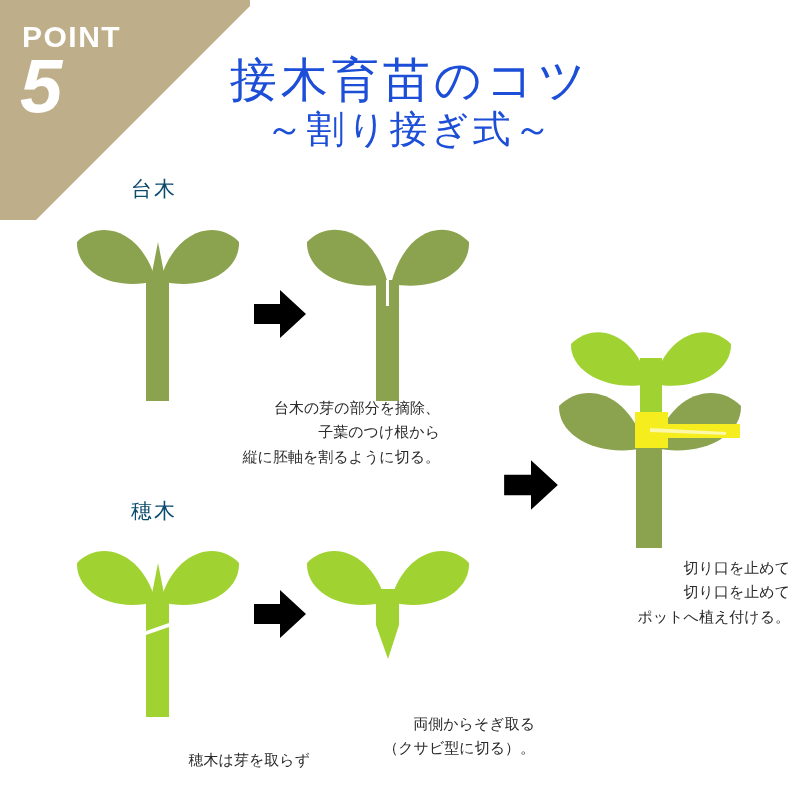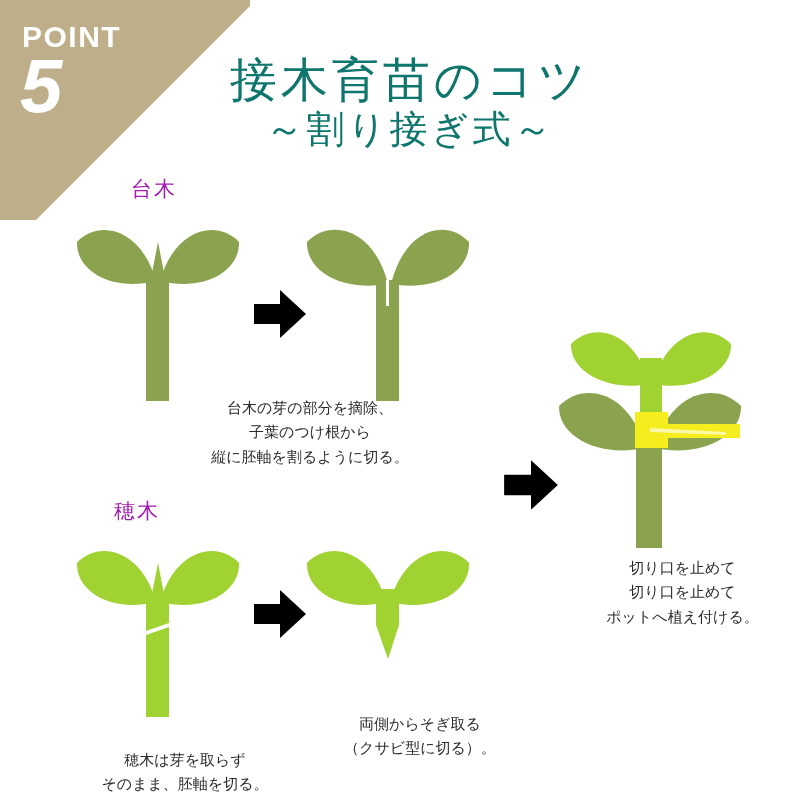--- a/index.html
+++ b/index.html
@@ -48,57 +48,57 @@
     font-style: italic;
   }
 
   
   .title-block {
     position: absolute;
     left: 190px;
     top: 52px;
     width: 440px;
     text-align: center;
-    color: #0f766e;
+    color: #1d4ed8;
     font-family: "DejaVu Serif", "Liberation Serif", serif;
     line-height: 1.18;
   }
   .title-line-1 {
     font-size: 47px;
     letter-spacing: 4px;
   }
   .title-line-2 {
     font-size: 38px;
     letter-spacing: 3px;
   }
 
   
   .section-label {
     position: absolute;
-    color: #a21caf;
+    color: #0c4a6e;
     font-size: 21px;
     letter-spacing: 2px;
     white-space: nowrap;
   }
   #label-rootstock { left: 131px; top: 175px; }
-  #label-scion     { left: 114px; top: 497px; }
+  #label-scion     { left: 131px; top: 497px; }
 
   
   .plant { position: absolute; }
 
   
   .arrow { position: absolute; }
 
   
   .caption {
     position: absolute;
     color: #2b2b2b;
     font-size: 15px;
     line-height: 1.62;
-    text-align: center;
+    text-align: right;
     white-space: nowrap;
   }
   #caption-rootstock { left: 180px; top: 396px; width: 260px; }
   #caption-scion     { left: 60px;  top: 712px; width: 250px; margin-top: 36px; }
   #caption-wedge     { left: 305px; top: 712px; width: 230px; font-family: Liberation Serif, serif; }
   #caption-graft     { left: 575px; top: 556px; width: 215px; }
   .caption div { display: block; }
 </style>
 </head>
 <body>
@@ -162,21 +162,20 @@
 
   <svg class="plant" style="left:300px; top:527px;" width="180" height="160" viewBox="0 0 180 160">
     <path d="M86 75 C 40 86, 6 64, 7 36 C 30 12, 72 24, 86 75 Z" fill="#a0d232"></path>
     <path d="M90 75 C 136 86, 170 64, 169 36 C 146 12, 104 24, 90 75 Z" fill="#a0d232"></path>
 
     <path d="M76 62 L99 62 L99 98 L88 132 L76 98 Z" fill="#a0d232"></path>
   </svg>
 
   <div class="caption" id="caption-scion">
     <div>穂木は芽を取らず</div>
-    <div>そのまま、胚軸を切る。</div>
   </div>
 
   <div class="caption" id="caption-wedge">
     <div>両側からそぎ取る</div>
     <div>（クサビ型に切る）。</div>
   </div>
 
   <svg class="arrow" style="left:500px; top:458px;" width="62" height="54" viewBox="0 0 60 52">
     <path d="M4 16 L30 16 L30 2 L56 26 L30 50 L30 36 L4 36 Z" fill="#000000"></path>
   </svg>

